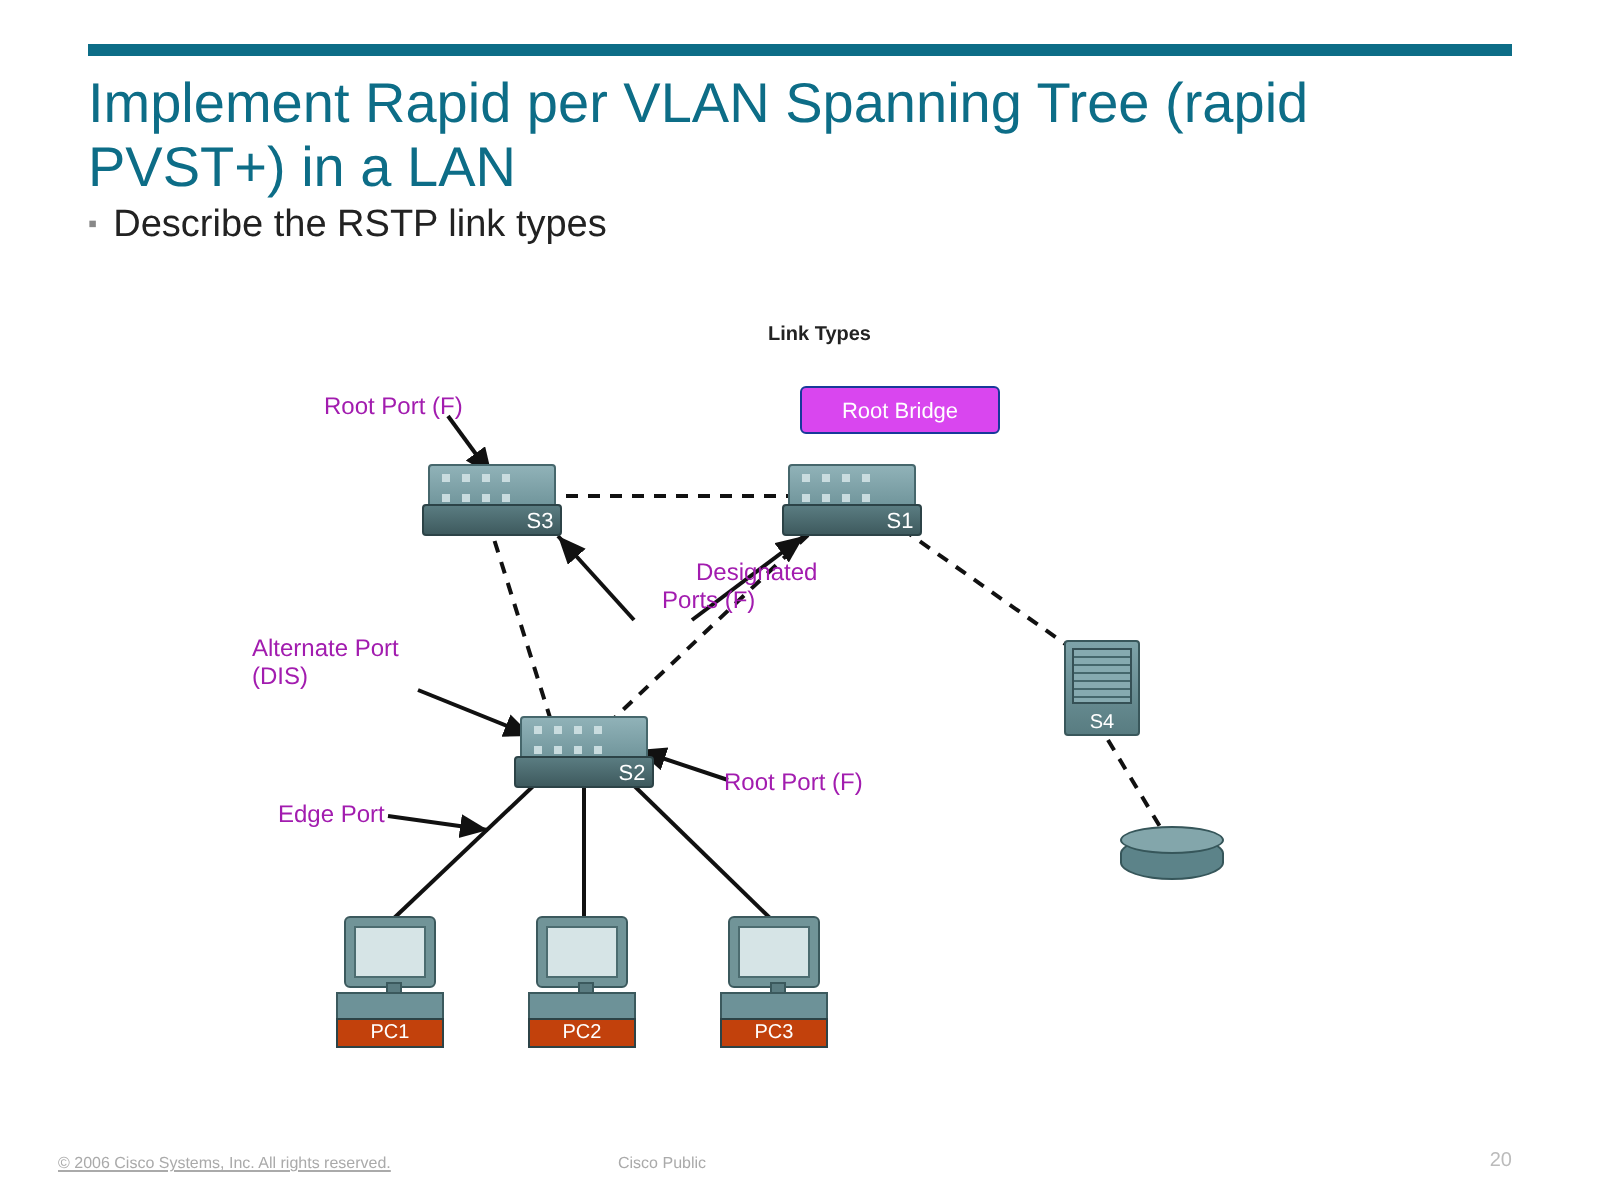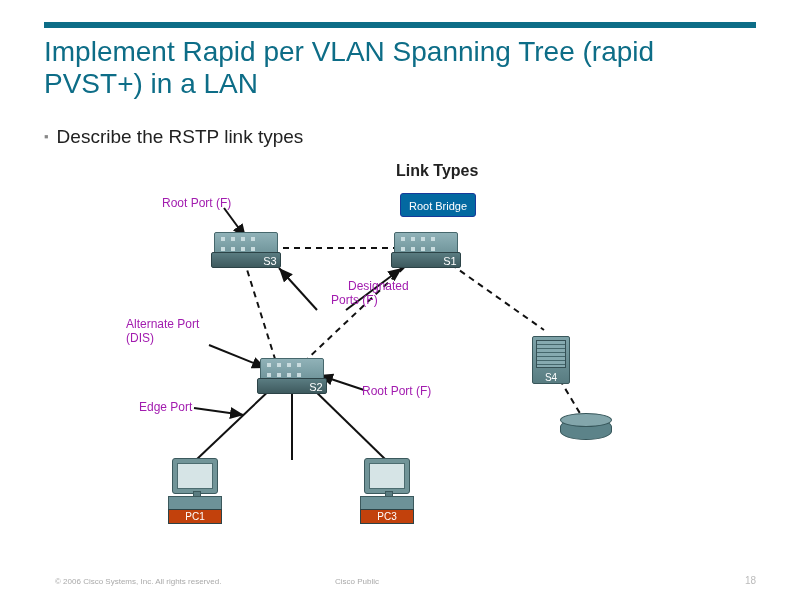--- a/index.html
+++ b/index.html
@@ -21,47 +21,47 @@
   .title {
     position: absolute;
     top: 36px; left: 44px; right: 44px;
     font-size: 28px;
     font-weight: normal;
     color: #0d6d87;
     line-height: 1.15;
   }
   .bullet {
     position: absolute;
-    top: 126px; left: 44px;
+    top: 102px; left: 44px;
     font-size: 19px;
     color: #222;
   }
   .bullet::before {
     content: "▪";
     color: #888;
     margin-right: 8px;
     font-size: 13px;
     vertical-align: 2px;
   }
   .diagram {
     position: absolute;
     top: 160px; left: 44px; right: 44px; bottom: 60px;
   }
   .diag-title {
     position: absolute;
-    top: 2px; left: 352px;
-    font-size: 16px;
+    top: 2px; left: 340px;
+    font-size: 10px;
     font-weight: bold;
     color: #222;
   }
   .root-bridge {
     position: absolute;
     top: 33px; left: 356px;
-    width: 76px; height: 24px;
-    background: #0369a1;
+    width: 100px; height: 24px;
+    background: #d946ef;
     border: 1px solid #173a9a;
     border-radius: 3px;
     color: #fff;
     font-size: 11px;
     text-align: center;
     line-height: 24px;
   }
   .switch {
     position: absolute;
     width: 64px; height: 36px;
@@ -86,21 +86,21 @@
     border: 1px solid #2c4347;
     border-radius: 2px;
     color: #fff;
     font-size: 11px;
     text-align: center;
     line-height: 16px;
     padding-left: 48px;
   }
   .server {
     position: absolute;
-    width: 38px; height: 48px; margin-top: 16px;
+    width: 38px; height: 48px;
   }
   .server .cab {
     width: 100%; height: 100%;
     background: linear-gradient(#7ea3a9, #587c81);
     border: 1px solid #39575b;
     border-radius: 2px;
   }
   .server .cab::before {
     content:""; position:absolute; left:4px; right:4px; top:4px; bottom:16px;
     background: repeating-linear-gradient(#86aab0 0 3px, #45676c 3px 4px);
@@ -149,22 +149,22 @@
   }
   .pc .lbl {
     position: absolute; bottom: 0; left: 0; right: 0;
     background: #c2410c; color:#fff;
     font-size: 10px; text-align: center; padding: 1px 0;
     border: 1px solid #2c4347;
   }
   svg.lines { position: absolute; inset: 0; width: 100%; height: 100%; }
   .lbl-txt { position: absolute; font-size: 12px; color: #a21caf; white-space: nowrap; }
   .footer {
-    position: absolute; bottom: 14px; left: 55px; right: 44px;
-    font-size: 8px; color: #aaa;
+    position: absolute; bottom: 14px; left: 29px; right: 44px;
+    font-size: 8px; color: #aaa; text-decoration: underline;
   }
   .footer .pub { position: absolute; left: 280px; }
   .pgnum {
     position: absolute; right: 44px; bottom: 14px;
     font-size: 10px; color: #bbb;
   }
 </style>
 </head>
 <body>
 
@@ -227,20 +227,25 @@
 
   <div class="disk" style="left:516px; top:258px;">
     <div class="cyl"></div>
   </div>
 
   <div class="pc" style="left:124px; top:298px;">
     <div class="mon"></div>
       <div class="box"></div>
     <div class="lbl">PC1</div>
   </div>
+  <div class="pc" style="left:220px; top:298px;">
+    <div class="mon"></div>
+      <div class="box"></div>
+    <div class="lbl">PC2</div>
+  </div>
   <div class="pc" style="left:316px; top:298px;">
     <div class="mon"></div>
       <div class="box"></div>
     <div class="lbl">PC3</div>
   </div>
 
   <div class="lbl-txt" style="left:118px; top:36px;">Root Port (F)</div>
   <div class="lbl-txt" style="left:256px; top:120px; text-align:center; line-height:1.15;">
     <span style="white-space:pre;margin-left:48px;">Designated
 Ports (F)</span>
@@ -251,13 +256,13 @@
   </div>
   <div class="lbl-txt" style="left:95px; top:240px;">Edge Port</div>
   <div class="lbl-txt" style="left:318px; top:224px;">Root Port (F)</div>
 
 </div>
 
 <div class="footer">
   <span>© 2006 Cisco Systems, Inc. All rights reserved.</span>
   <span class="pub">Cisco Public</span>
 </div>
-<div class="pgnum">18</div>
+<div class="pgnum">20</div>
 
 </body></html>

